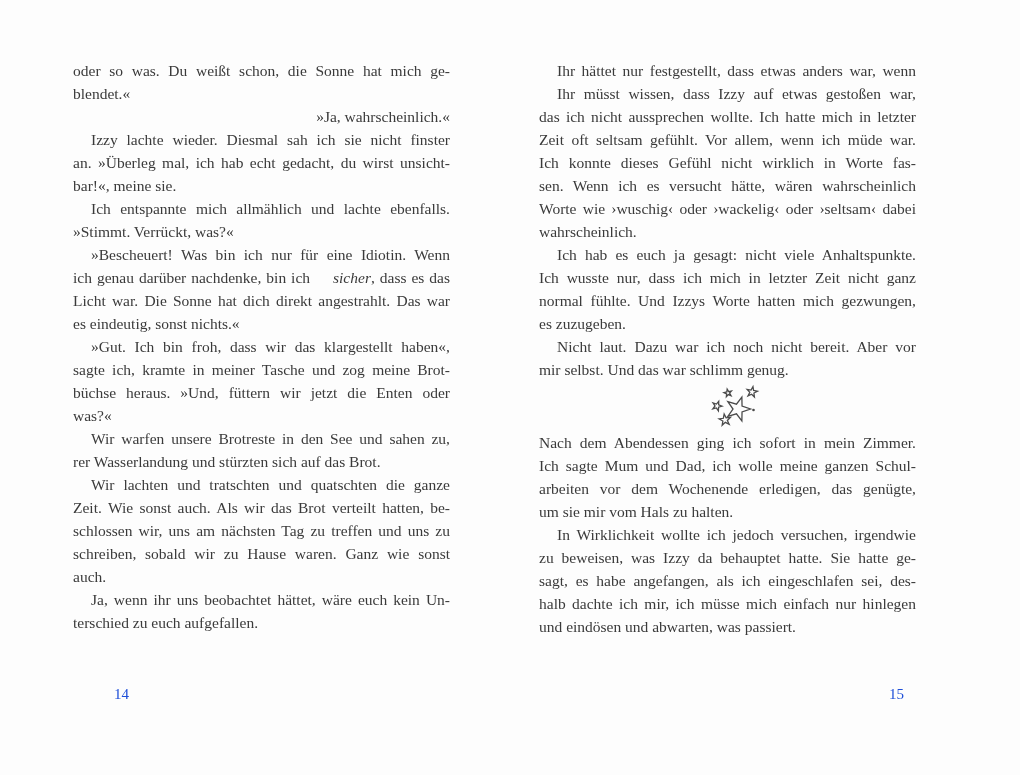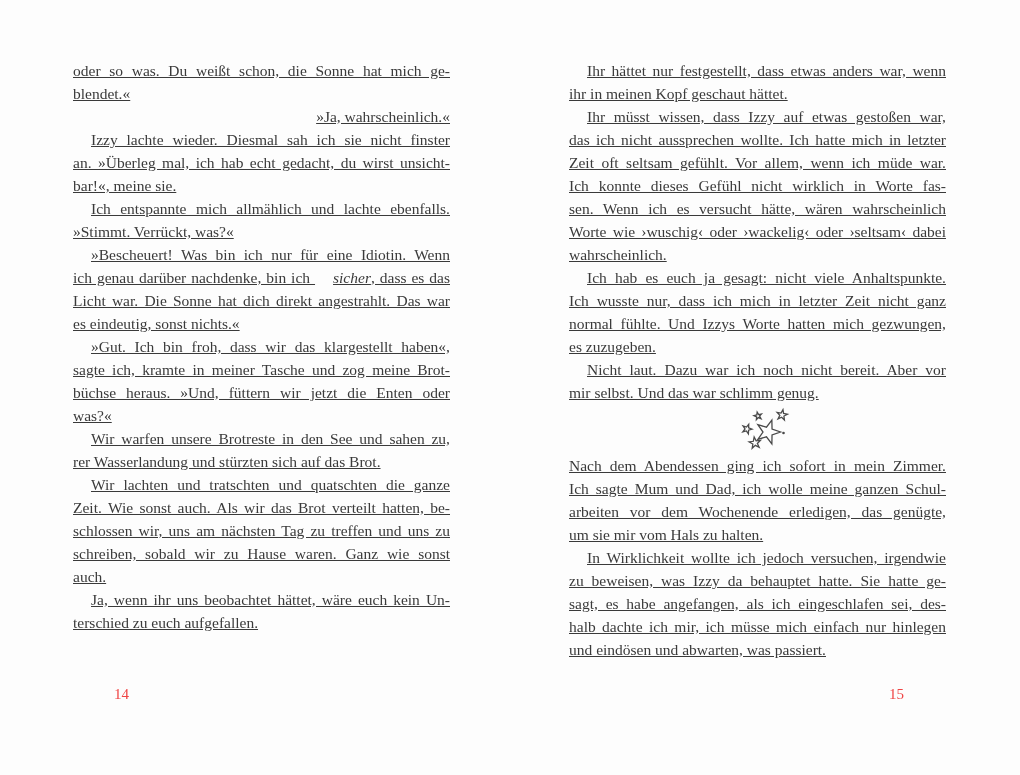--- a/index.html
+++ b/index.html
@@ -9,40 +9,39 @@
     background: #fdfdfd;
     position: relative;
     font-family: "Liberation Serif", "DejaVu Serif", serif;
     color: #3a3a3a;
     overflow: hidden;
   }
   .page {
     position: absolute;
     top: 59px;
     width: 377px;
-    text-decoration: underline;
   }
   .page.left  { left: 73px; }
-  .page.right { left: 569px; }
+  .page.right { left: 539px; }
   .line {
     height: 23px;
     line-height: 23px;
     font-size: 15.5px;
     overflow: hidden;
     white-space: normal;
   }
   .line.ind { padding-left: 18px; text-align: right; }
   .line.just { text-align: justify; text-align-last: justify; }
   .line em { font-style: italic; margin-left: 18px; }
   .pagenum {
     position: absolute;
     top: 683px;
     font-size: 15px;
     line-height: 23px;
-    color: #ef4444;
+    color: #1d4ed8;
   }
   .pagenum.left-num  { left: 114px; }
   .pagenum.right-num { left: 889px; }
   .ornament {
     height: 50px;
     display: flex;
     align-items: center;
     justify-content: center;
     padding-left: 16px; 
   }
@@ -79,21 +78,20 @@
         <div class="line just"><span>schreiben, sobald wir zu Hause waren. Ganz wie sonst</span></div>
         <div class="line"><span>auch.</span></div>
         <div class="line ind just"><span>Ja, wenn ihr uns beobachtet hättet, wäre euch kein Un-</span></div>
         <div class="line"><span>terschied zu euch aufgefallen.</span></div>
       </div>
   </div>
 
   <div class="page right">
     <div>
         <div class="line ind just"><span>Ihr hättet nur festgestellt, dass etwas anders war, wenn</span></div>
-        <div class="line"><span>ihr in meinen Kopf geschaut hättet.</span></div>
         <div class="line ind just"><span>Ihr müsst wissen, dass Izzy auf etwas gestoßen war,</span></div>
         <div class="line just"><span>das ich nicht aussprechen wollte. Ich hatte mich in letzter</span></div>
         <div class="line just"><span>Zeit oft seltsam gefühlt. Vor allem, wenn ich müde war.</span></div>
         <div class="line just"><span>Ich konnte dieses Gefühl nicht wirklich in Worte fas-</span></div>
         <div class="line just"><span>sen. Wenn ich es versucht hätte, wären wahrscheinlich</span></div>
         <div class="line just"><span>Worte wie ›wuschig‹ oder ›wackelig‹ oder ›seltsam‹ dabei</span></div>
         <div class="line"><span>wahrscheinlich.</span></div>
         <div class="line ind just"><span>Ich hab es euch ja gesagt: nicht viele Anhaltspunkte.</span></div>
         <div class="line just"><span>Ich wusste nur, dass ich mich in letzter Zeit nicht ganz</span></div>
         <div class="line just"><span>normal fühlte. Und Izzys Worte hatten mich gezwungen,</span></div>

